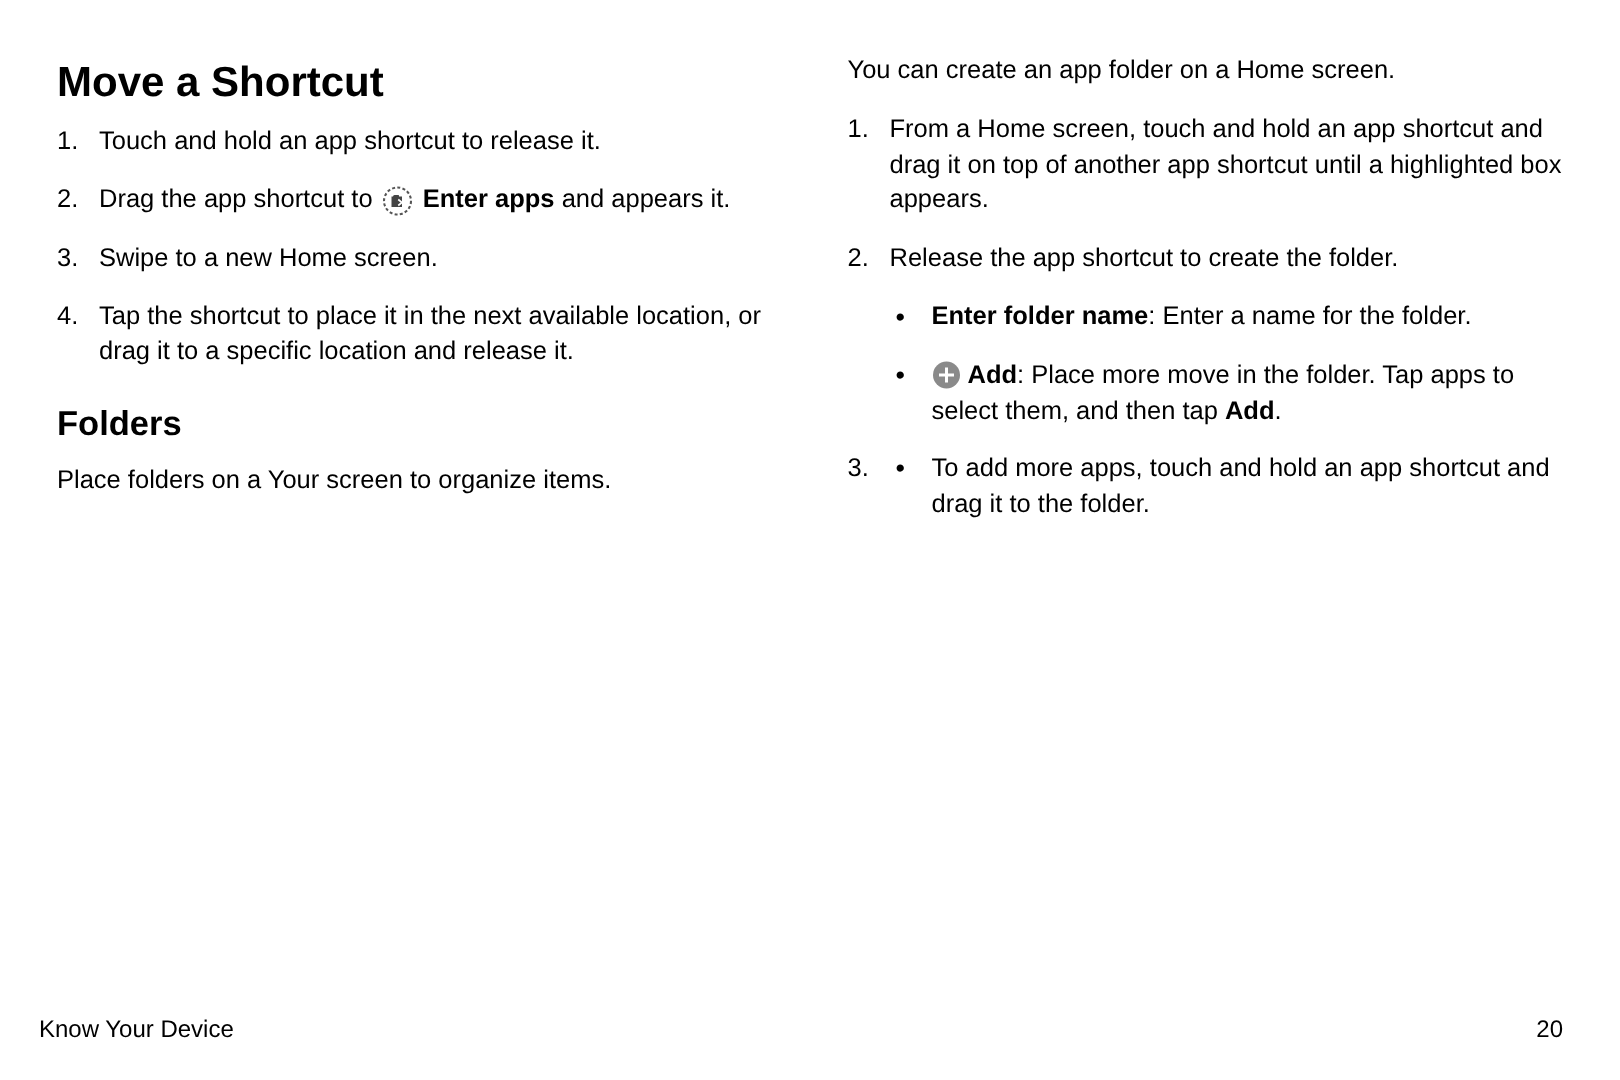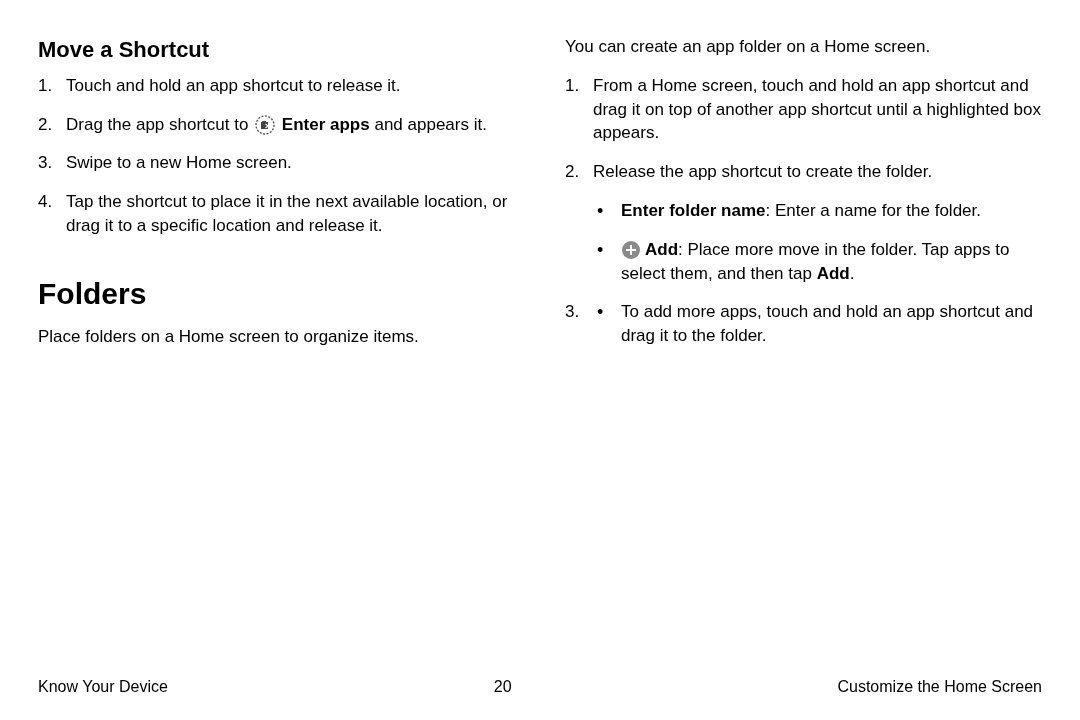--- a/index.html
+++ b/index.html
@@ -18,28 +18,28 @@
       line-height: 1.4;
     }
     .columns {
       display: flex;
       gap: 50px;
     }
     .col {
       flex: 1;
     }
     h2 {
-      font-size: 22px;
+      font-size: 28px;
       font-weight: bold;
       margin-bottom: 8px;
     }
     h1 {
-      font-size: 30px;
+      font-size: 23px;
       font-weight: bold;
-      margin-top: 35px;
+      margin-top: 20px;
       margin-bottom: 10px;
     }
     p {
       margin-bottom: 15px;
     }
     ol {
       list-style: none;
       counter-reset: item;
       padding-left: 0;
     }
@@ -92,21 +92,21 @@
     .plus-icon {
       display: inline-block;
       width: 20px;
       height: 20px;
       vertical-align: middle;
       margin-right: 4px;
     }
     .footer {
       position: absolute;
       bottom: 22px;
-      left: 38px;
+      left: 26px;
       right: 38px;
       display: flex;
       justify-content: space-between;
       font-size: 16px;
     }
   </style>
 </head>
 <body>
 
 <div class="columns">
@@ -122,21 +122,21 @@
               <rect x="6.5" y="7.5" width="6" height="6" fill="#444"></rect>
               <path d="M8.5 6.2 L11 6.2 L11 7.5 L8.5 7.5 Z" fill="#444"></path>
               <path d="M10.5 9 L13 11 L10.5 13" fill="none" stroke="#fff" stroke-width="1.1"></path>
             </svg></span> <span class="bold">Enter apps</span><span> and appears it.</span>
       </li>
       <li>Swipe to a new Home screen.</li>
       <li>Tap the shortcut to place it in the next available location, or drag it to a specific location and release it.</li>
     </ol>
 
     <h1>Folders</h1>
-    <p>Place folders on a Home screen to organize items.</p>
+    <p>Place folders on a Your screen to organize items.</p>
   </div>
 
   <div class="col">
     <p>You can create an app folder on a Home screen.</p>
     <ol>
       <li>From a Home screen, touch and hold an app shortcut and drag it on top of another app shortcut until a highlighted box appears.</li>
       <li>
         <span>Release the app shortcut to create the folder.</span>
         <ul>
           <li><span class="bold">Enter folder name</span><span>: Enter a name for the folder.</span></li>
@@ -152,14 +152,13 @@
           <li>To add more apps, touch and hold an app shortcut and drag it to the folder.</li>
         </ul>
       </li>
     </ol>
   </div>
 </div>
 
 <div class="footer">
   <span>Know Your Device</span>
   <span>20</span>
-  <span>Customize the Home Screen</span>
 </div>
 
 </body></html>

